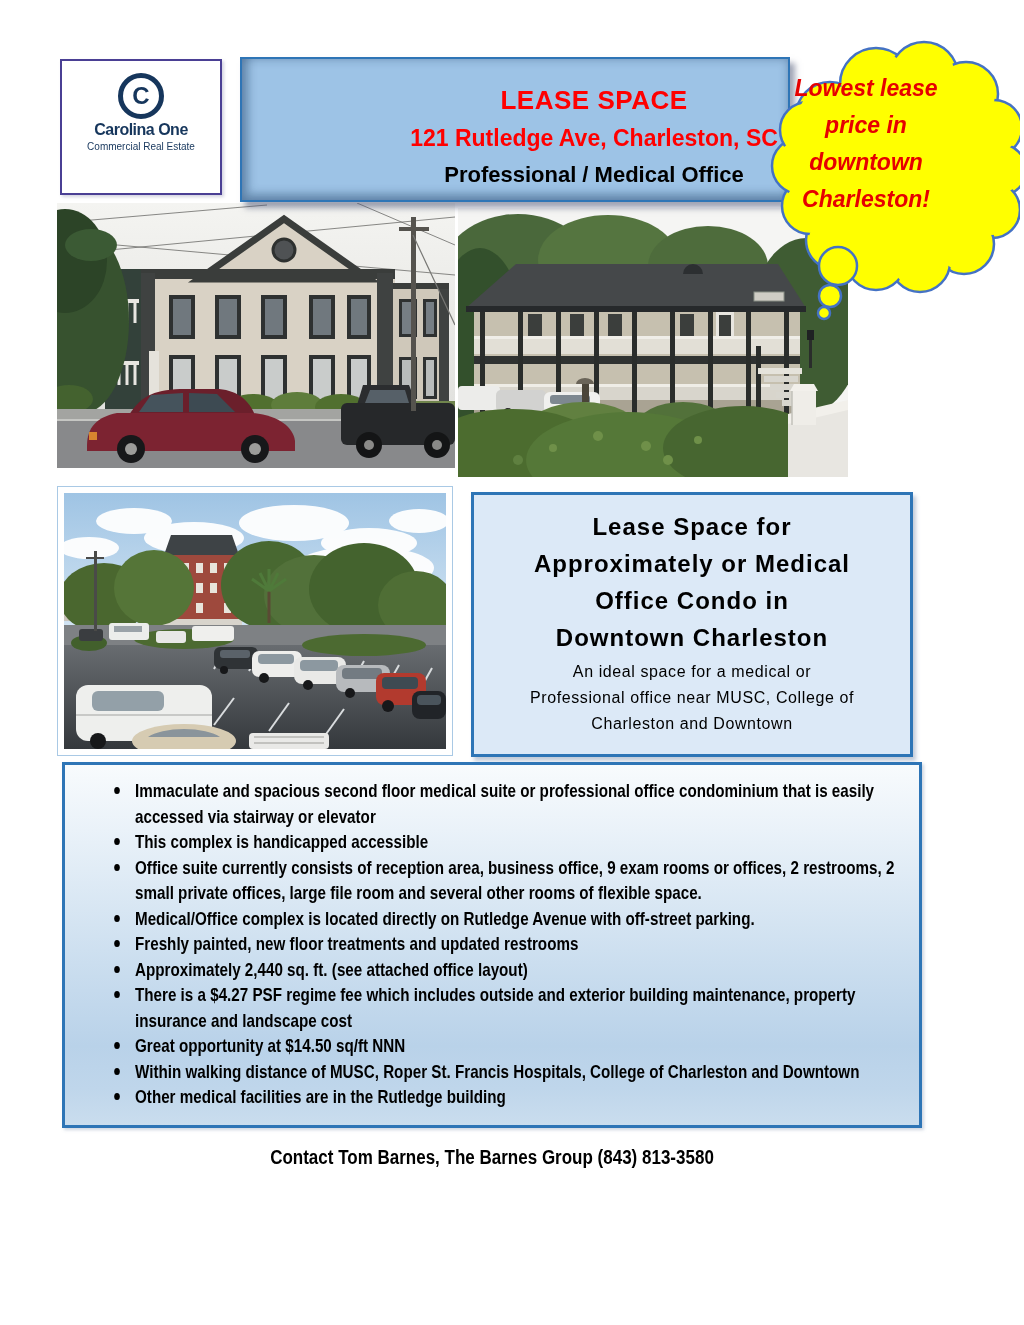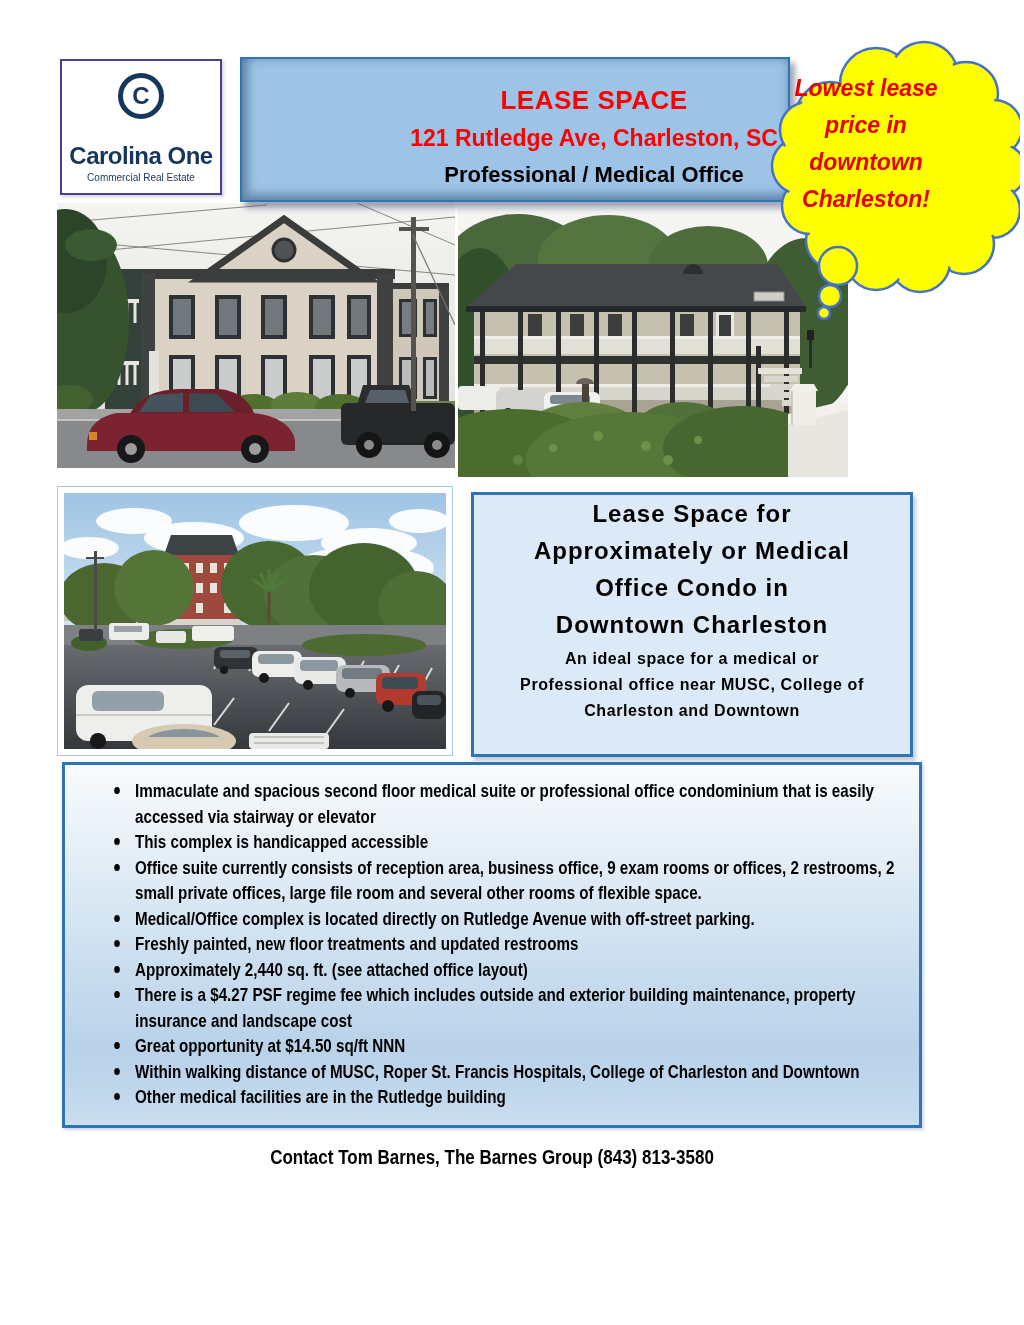--- a/index.html
+++ b/index.html
@@ -6,21 +6,21 @@
   #page{position:relative;width:1024px;height:1325px;background:#ffffff;overflow:hidden;
         font-family:"Liberation Sans",sans-serif;}
 
   
   .logo-box{position:absolute;left:60px;top:59px;width:162px;height:136px;background:#ffffff;
             border:2px solid #4A3F94;box-shadow:2px 2px 3px rgba(130,130,170,.35);
             display:flex;flex-direction:column;align-items:center;box-sizing:border-box;}
   .logo-ring{margin-top:12px;width:36px;height:36px;border:5px solid #16365C;border-radius:50%;
              display:flex;align-items:center;justify-content:center;}
   .logo-ring span{font-size:24px;font-weight:bold;color:#16365C;line-height:1;}
-  .logo-brand{margin-top:23px;font-size:24px;font-weight:bold;color:#16365C;letter-spacing:-.5px;}
+  .logo-brand{margin-top:2px;font-size:16px;font-weight:bold;color:#16365C;letter-spacing:-.5px;}
   .logo-div{margin-top:2px;font-size:10px;color:#16365C;}
 
   
   .banner{position:absolute;left:240px;top:57px;width:550px;height:145px;background:#9DC3E6;
           border:2px solid #2E75B6;box-sizing:border-box;z-index:2;
           box-shadow:5px 6px 6px rgba(80,90,120,.55), inset 0 0 10px rgba(23,55,94,.35), inset 7px -7px 9px rgba(23,55,94,.3);
           text-align:center;padding-left:158px;padding-top:26px;}
   .banner-title{font-size:26px;font-weight:bold;color:#FF0000;letter-spacing:.5px;text-align:center;}
   .banner-address{margin-top:9px;font-size:23px;font-weight:bold;color:#FF0000;}
   .banner-sub{margin-top:10px;font-size:22px;font-weight:bold;color:#000000;}
@@ -33,23 +33,23 @@
   .bubble-text .deal{font-size:24px;text-decoration:underline;}
 
   
   .photo{position:absolute;z-index:1;}
   .photo-frame{position:absolute;left:57px;top:486px;width:396px;height:270px;background:#ffffff;
                border:1px solid #A9C9E5;box-sizing:border-box;padding:6px;z-index:1;}
 
   
   .info-box{position:absolute;left:471px;top:492px;width:442px;height:265px;background:#DCE9F7;
             border:3px solid #2E75B6;box-sizing:border-box;z-index:2;
-            box-shadow:3px 4px 4px rgba(120,140,170,.45);text-align:center;color:#000;}
+            box-shadow:3px 4px 4px rgba(120,140,170,.45);text-align:center;padding-top:13px;color:#000;}
   .info-title{font-size:24px;font-weight:bold;line-height:37px;letter-spacing:1px;}
-  .info-sub{font-size:16px;font-weight:bold;line-height:26px;letter-spacing:.6px;margin-top:3px;}
+  .info-sub{font-size:16px;font-weight:normal;line-height:26px;letter-spacing:.6px;margin-top:3px;}
 
   
   .bullet-box{position:absolute;left:62px;top:762px;width:860px;height:366px;box-sizing:border-box;
               border:3px solid #2E75B6;z-index:2;
               background:linear-gradient(180deg,#F8FBFD 0%,#EAF2F9 18%,#CBDEEF 55%,#B9D2E9 78%,#BFD6EB 90%,#CADDEE 100%);
               box-shadow:2px 2px 3px rgba(120,140,170,.35);}
   .bullet-box ul{position:absolute;left:46px;top:13px;width:1010px;margin:0;padding:0;list-style:none;
                  transform:scaleX(0.8);transform-origin:0 0;}
   .bullet-box li{position:relative;padding-left:30px;font-size:19px;line-height:25.5px;font-weight:bold;color:#000;}
   .bullet-box li::before{content:"";position:absolute;left:4px;top:9px;width:7px;height:7px;border-radius:50%;background:#000;}

